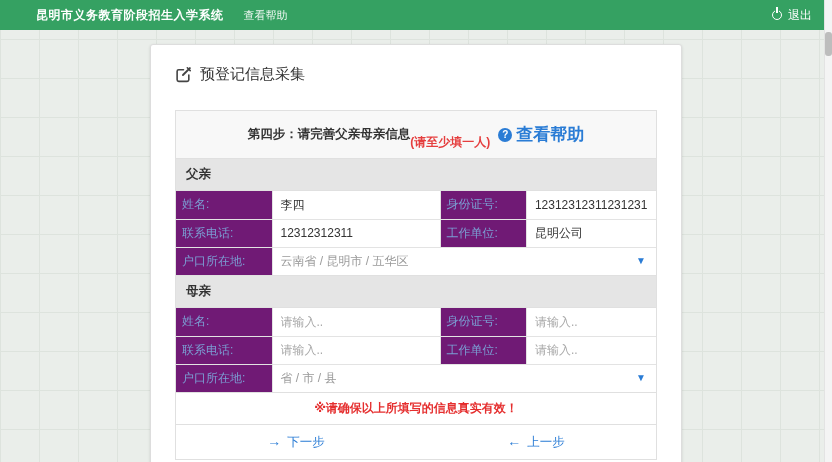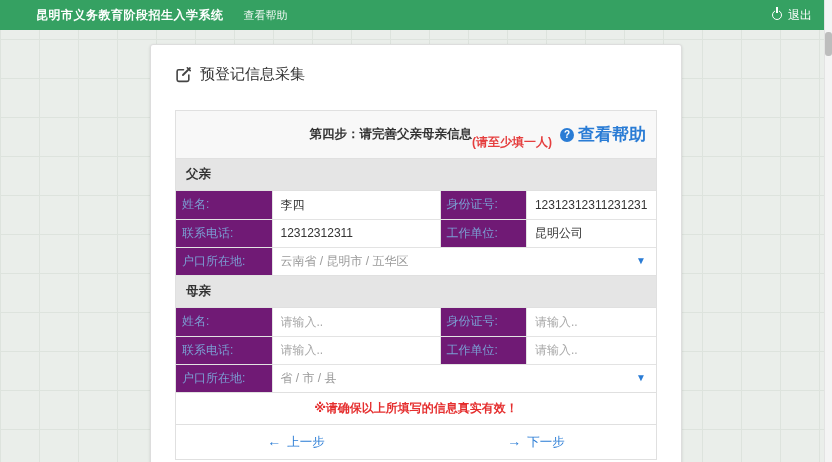--- a/index.html
+++ b/index.html
@@ -53,21 +53,21 @@
     padding: 16px 24px 18px 24px;
   }
   .card-header { display: flex; align-items: center; padding: 4px 0 0 0; }
   .edit-icon { display: inline-flex; margin-right: 8px; }
   .card-title { font-size: 15px; color: #333; }
 
   
   .panel { margin-top: 26px; border: 1px solid #e0e0e0; font-size: 12px; }
 
   .step-row {
-    display: flex; align-items: center; justify-content: flex-end;
+    display: flex; align-items: center; justify-content: center;
     padding: 7px 10px; background: #f8f8f8;
   }
   .step-left { display: flex; align-items: center; }
   .step-title { font-size: 12.5px; font-weight: bold; color: #333; }
   .step-required { font-size: 12px; font-weight: bold; color: #e53e3e; margin-top: 16px; }
   .help-icon {
     display: inline-block; width: 14px; height: 14px; border-radius: 50%;
     background: #2a7cd5; color: #fff; font-size: 10px; line-height: 14px;
     text-align: center; margin: 0 4px 0 8px; cursor: pointer; font-weight: bold;
   }
@@ -217,21 +217,21 @@
           <span class="chevron">▼</span>
         </td>
       </tr>
     </tbody>
       </table>
 
     <div class="warning-row">※请确保以上所填写的信息真实有效！</div>
 
     <div class="footer-row">
       <div class="nav-btn">
+        <span class="arrow">→</span><span>下一步</span>
+      </div>
+      <div class="nav-btn">
         <span class="arrow">←</span><span>上一步</span>
       </div>
-      <div class="nav-btn">
-        <span class="arrow">→</span><span>下一步</span>
-      </div>
     </div>
 
   </div>
 </main>
 
 </body></html>

